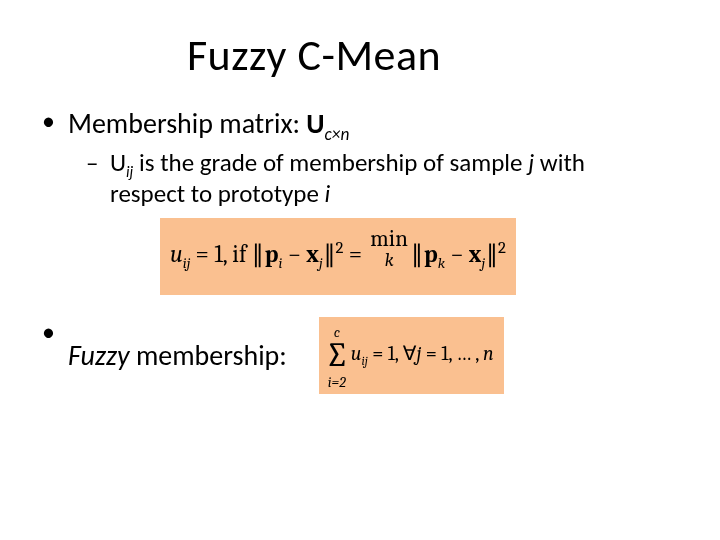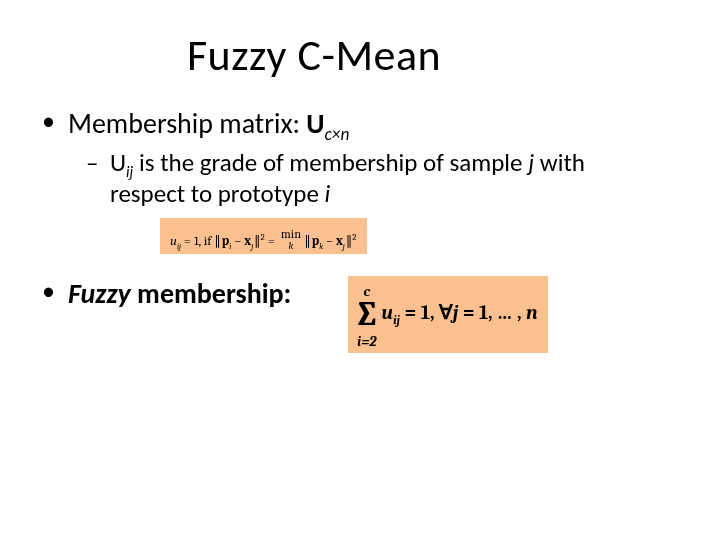--- a/index.html
+++ b/index.html
@@ -70,42 +70,41 @@
   .eqbox {
     background: #fac090;
     display: inline-block;
     font-family: "Cambria", "Times New Roman", serif;
     color: #000;
   }
   .eqbox.crisp {
     margin-left: 120px;
     margin-top: -6px;
     margin-bottom: 22px;
-    padding: 6px 10px 0 10px;
-    font-size: 13px;
+    padding: 6px 10px 23px 10px;
+    font-size: 24px;
   }
   .eqbox.crisp .row { margin: 4px 0; white-space: nowrap; }
   .norm::before { content: "∥"; padding-right: 1px;}
   .norm::after  { content: "∥"; padding-left: 1px;}
   .sq { font-size: 0.7em; vertical-align: super; line-height: 0; }
   .minstack {
     display: inline-block;
     text-align: center;
     vertical-align: -4px;
     line-height: 0.85;
     margin: 0 3px;
   }
   .minstack .top { font-size: 0.95em; }
   .minstack .bot { font-size: 0.75em; font-style: italic; }
 
   .fuzzy-line {
     display: flex;
-    align-items: flex-start;
-    gap: 57px;
-    font-weight: bold;
+    align-items: center;
+    gap: 32px;
   }
   .eqbox.fuzzy {
     padding: 4px 10px 4px 6px;
     font-size: 20px;
     white-space: nowrap;
   }
   .sumstack {
     display: inline-block;
     text-align: center;
     vertical-align: middle;

